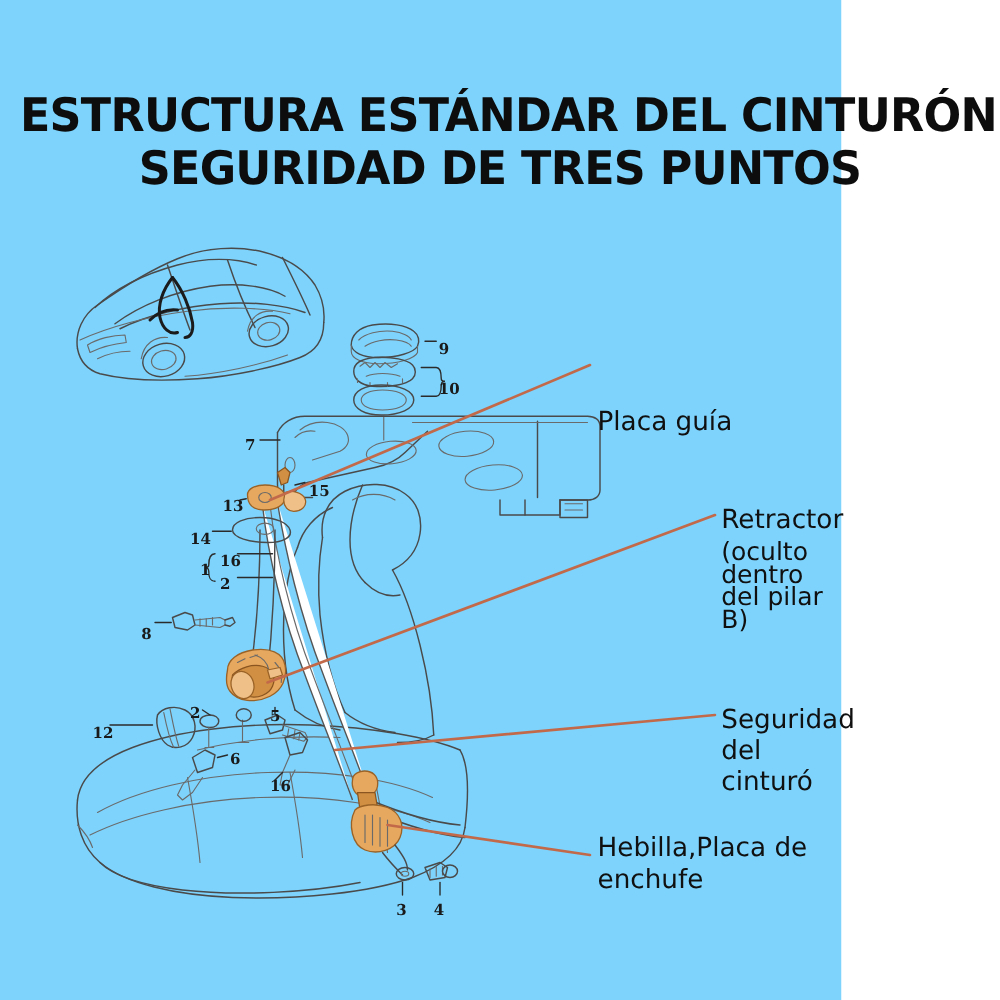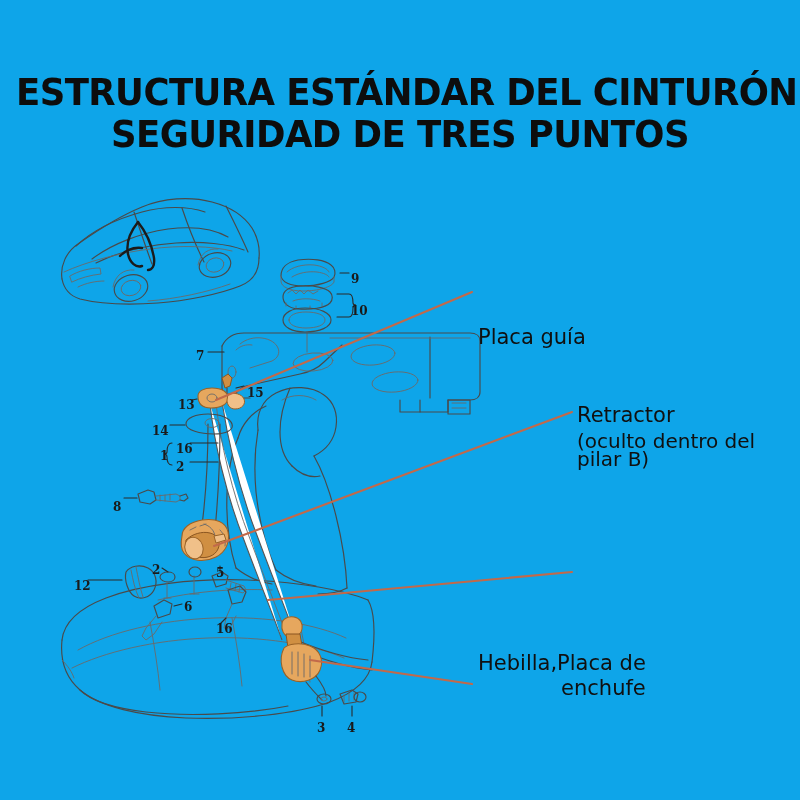--- a/index.html
+++ b/index.html
@@ -1,18 +1,18 @@
 <!DOCTYPE html>
 <html><head>
 <meta charset="utf-8">
 <style>
   html,body{margin:0;padding:0;background:#ffffff;}
   body{width:800px;height:800px;overflow:hidden;
        font-family:"Liberation Sans",sans-serif;color:#111;}
-  #stage{position:relative;width:800px;height:800px;background:#0ea5e9;}
+  #stage{position:relative;width:673px;height:800px;background:#7dd3fc;}
 
   
   .title-block{position:absolute;left:0;top:72px;width:800px;text-align:center;}
   .title-line{
     font-family:"DejaVu Sans",sans-serif;
     font-weight:700;font-size:37px;line-height:42px;
     letter-spacing:-0.6px;color:#0d0d0d;
     transform:scaleX(0.96);transform-origin:center;
     white-space:nowrap;
   }
@@ -290,22 +290,26 @@
 
   <div class="callout" style="left:478px;top:281px;margin-top:44px;">
     <span>Placa guía</span>
   </div>
 
   <div class="callout" style="left:577px;top:403px;">
     <span>Retractor</span>
     <span class="sub">(oculto dentro del pilar B)</span>
   </div>
 
-
-  <div class="callout" style="left:478px;top:651px;text-align:right;">
+  <div class="callout" style="left:577px;top:563px;">
+    <span>Seguridad del</span><br>
+    <span>cinturó</span>
+  </div>
+
+  <div class="callout" style="left:478px;top:666px;">
     <span>Hebilla,Placa de</span><br>
     <span>enchufe</span>
   </div>
 
   <div id="numbers">
       <div class="numlbl" style="left: 351px; top: 272px;">9</div>
       <div class="numlbl" style="left: 351px; top: 304px;">10</div>
       <div class="numlbl" style="left: 196px; top: 349px;">7</div>
       <div class="numlbl" style="left: 247px; top: 386px;">15</div>
       <div class="numlbl" style="left: 178px; top: 398px;">13</div>

